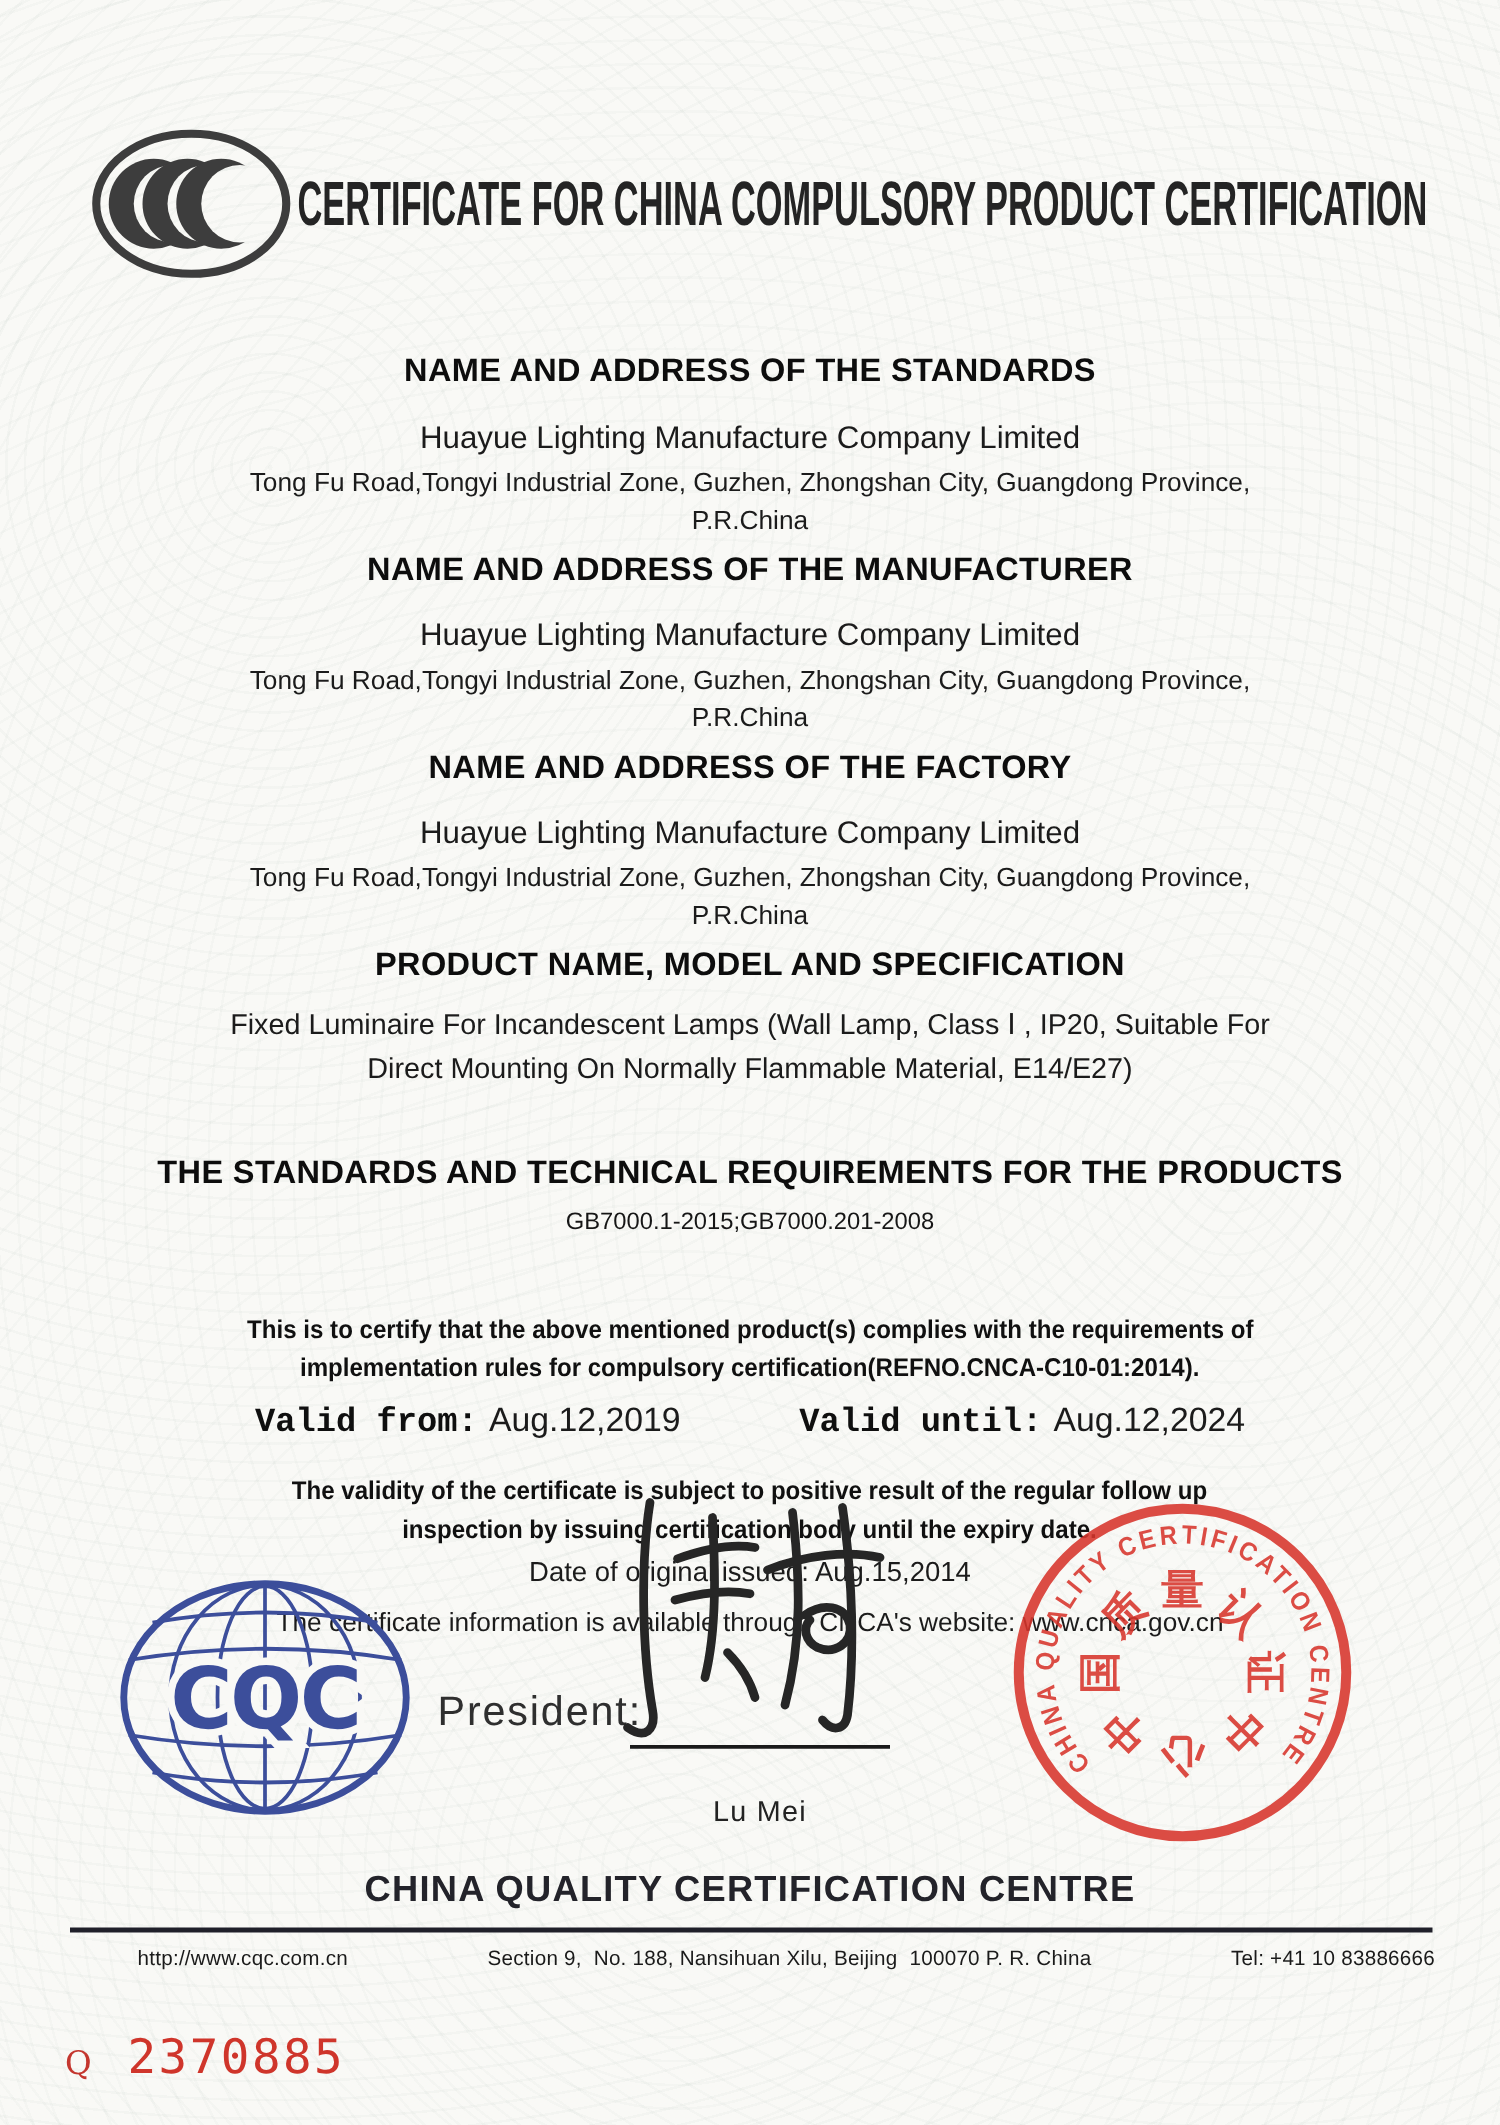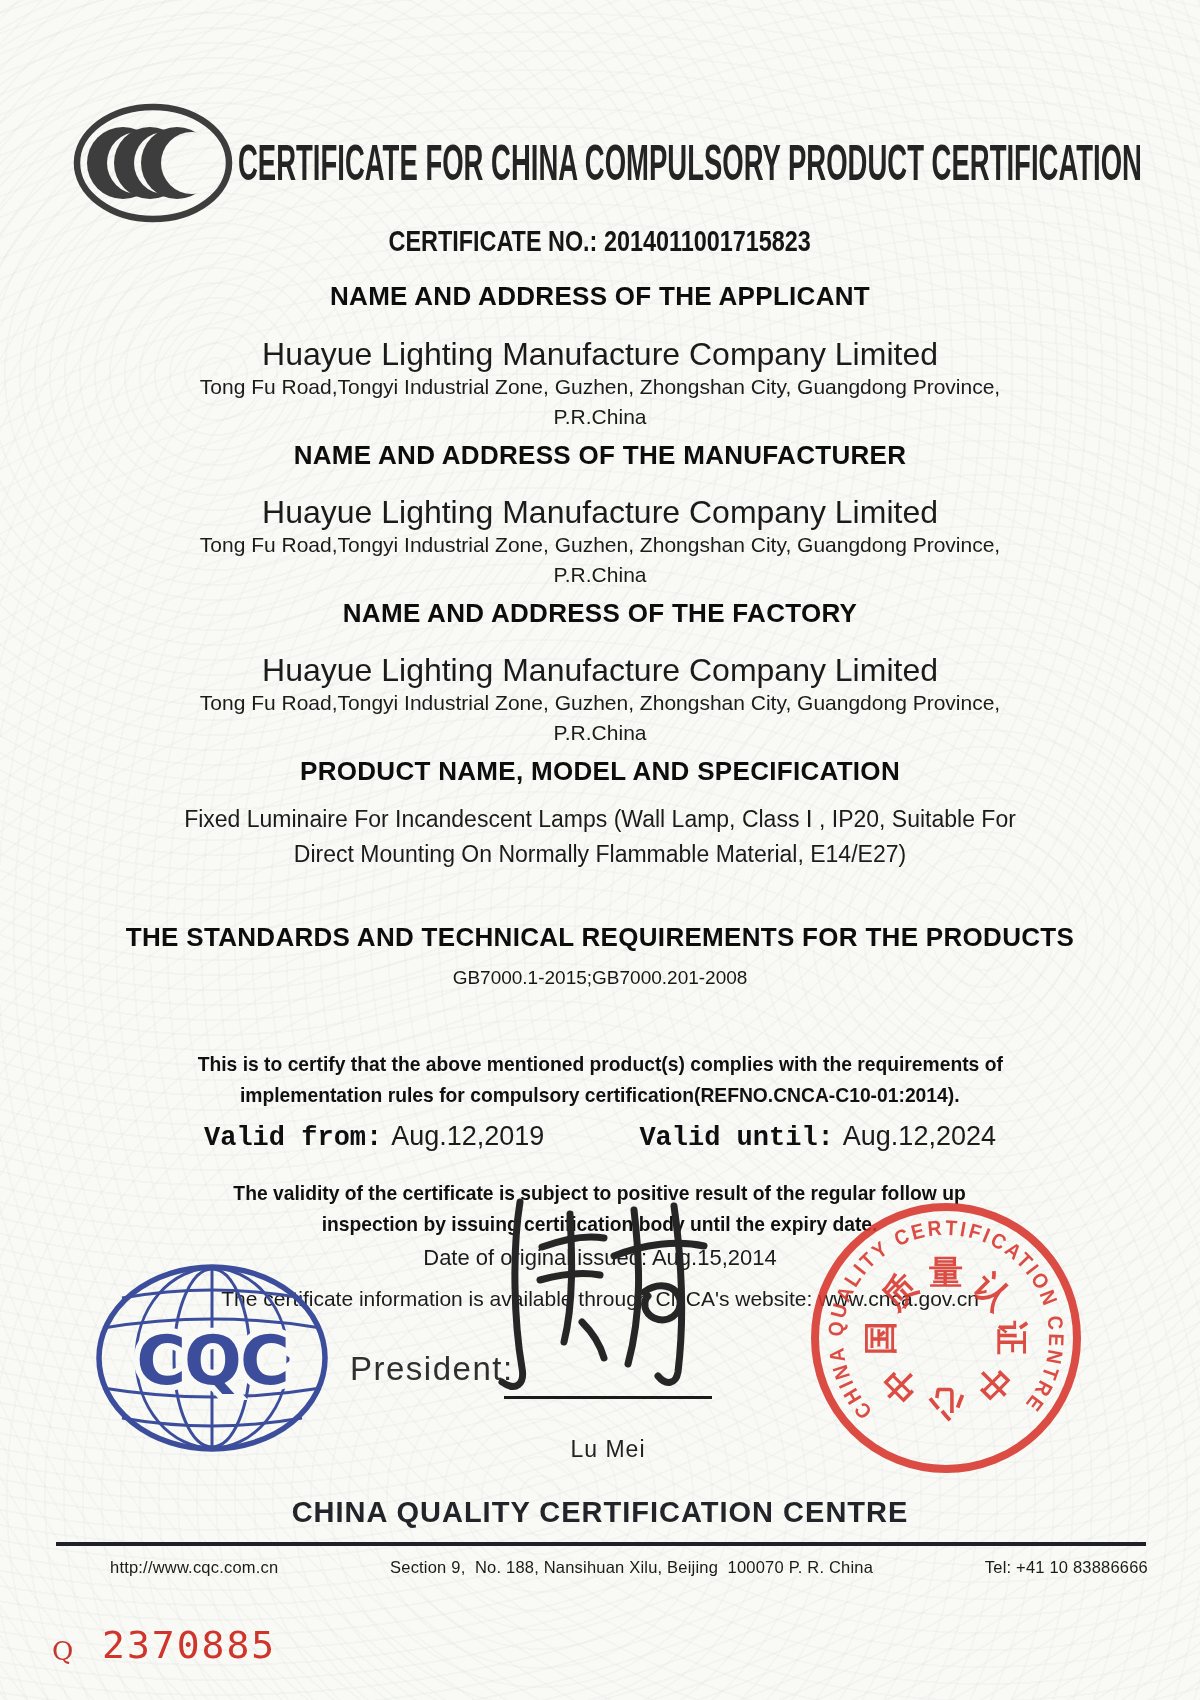--- a/index.html
+++ b/index.html
@@ -10,21 +10,21 @@
       repeating-radial-gradient(circle at 82% 55%, rgba(150,170,160,.05) 0 2px, transparent 2px 17px),
       repeating-radial-gradient(circle at 45% 88%, rgba(150,170,160,.05) 0 2px, transparent 2px 19px),
       #f9f9f6;}
   .abs{position:absolute;}
   .cwrap{position:absolute;left:0;right:0;text-align:center;line-height:1;}
   .scale{display:inline-block;transform-origin:center;}
   .title{position:absolute;left:238px;top:138px;font-size:50px;font-weight:700;color:#242424;
     white-space:nowrap;transform:scaleX(.55);transform-origin:left center;line-height:1;}
   .certno{font-size:30px;font-weight:700;color:#151515;transform:scaleX(.78);}
   .h1{font-size:26px;font-weight:700;color:#0d0d0d;letter-spacing:.3px;}
-  .nm{font-size:32px;color:#1b1b1b;}
+  .nm{font-size:25px;color:#1b1b1b;}
   .ad{font-size:21px;color:#1b1b1b;}
   .p1{font-size:23px;color:#1b1b1b;}
   .gb{font-size:19px;color:#161616;}
   .app{font-size:23px;color:#1b1b1b;}
   .dec{font-size:20.5px;font-weight:700;color:#101010;transform:scaleX(.94);}
   .validrow{position:absolute;left:0;right:0;display:flex;justify-content:center;gap:95px;line-height:1;}
   .vlabel{font-size:27px;font-weight:700;color:#0f0f0f;font-family:Liberation Mono, monospace;}
   .vval{font-size:27px;color:#1b1b1b;margin-left:9px;}
   .small{font-size:22px;color:#1b1b1b;}
   .cnca{font-size:21px;color:#1b1b1b;}
@@ -55,25 +55,22 @@
         </g>
     </defs>
     <ellipse cx="85" cy="61" rx="76" ry="56" fill="none" stroke="#3d3d3d" stroke-width="6.5"></ellipse>
     <use href="#cres" transform="translate(55,61)"></use>
     <use href="#cres" transform="translate(82,61)"></use>
     <use href="#cres" transform="translate(109,61)"></use>
   </svg>
 
   <div class="title">CERTIFICATE FOR CHINA COMPULSORY PRODUCT CERTIFICATION</div>
 
-  <div class="cwrap" style="top:226px;">
-    <span class="scale certno">CERTIFICATE NO.: 2014011001715823</span>
-  </div>
 
-  <div class="cwrap" style="top:283px;"><span class="h1">NAME AND ADDRESS OF THE APPLICANT</span></div>
+  <div class="cwrap" style="top:283px;"><span class="h1">NAME AND ADDRESS OF THE STANDARDS</span></div>
   <div class="cwrap" style="top:338px;"><span class="nm">Huayue Lighting Manufacture Company Limited</span></div>
   <div class="cwrap" style="top:376px;"><span class="ad">Tong Fu Road,Tongyi Industrial Zone, Guzhen, Zhongshan City, Guangdong Province,</span></div>
   <div class="cwrap" style="top:406px;"><span class="ad">P.R.China</span></div>
 
   <div class="cwrap" style="top:442px;"><span class="h1">NAME AND ADDRESS OF THE MANUFACTURER</span></div>
   <div class="cwrap" style="top:496px;"><span class="nm">Huayue Lighting Manufacture Company Limited</span></div>
   <div class="cwrap" style="top:534px;"><span class="ad">Tong Fu Road,Tongyi Industrial Zone, Guzhen, Zhongshan City, Guangdong Province,</span></div>
   <div class="cwrap" style="top:564px;"><span class="ad">P.R.China</span></div>
 
   <div class="cwrap" style="top:600px;"><span class="h1">NAME AND ADDRESS OF THE FACTORY</span></div>

